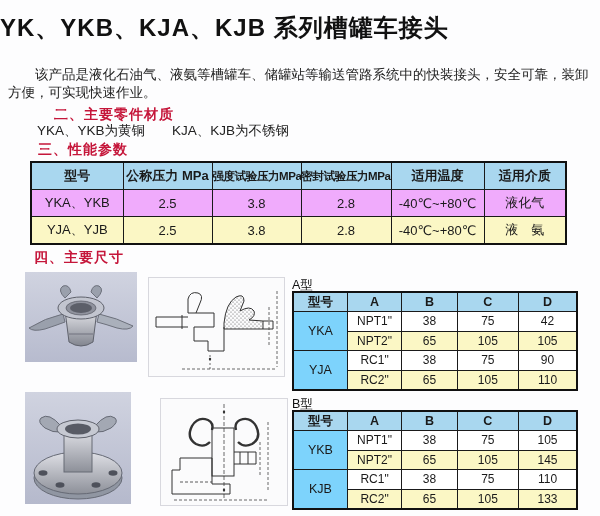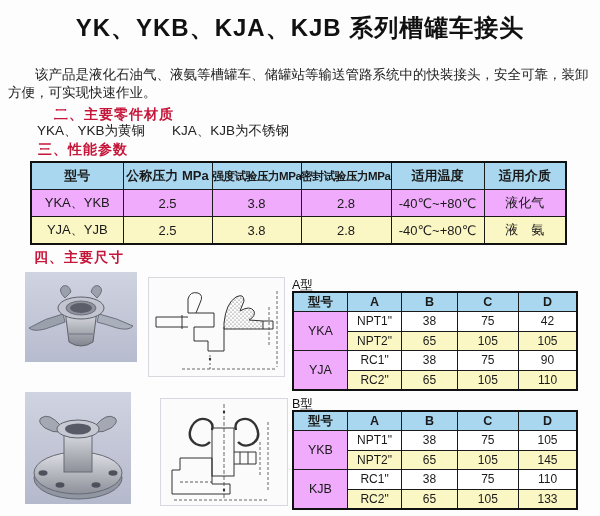--- a/index.html
+++ b/index.html
@@ -4,21 +4,21 @@
 <style>
   html,body{margin:0;padding:0;background:#ffffff;}
   .page{
     position:relative;width:600px;height:516px;overflow:hidden;
     background:#fdfdfe;
     font-family:"Liberation Sans","DejaVu Sans",sans-serif;
     color:#1a1a1a;
   }
   .abs{position:absolute;}
   .page-title{
-    left:0;top:12px;width:600px;text-align:center;
+    left:0;top:12px;width:600px;
     font-size:24px;font-weight:bold;letter-spacing:1px;color:#111;
   }
   .sec-heading{
     font-size:14px;font-weight:bold;color:#c5163a;letter-spacing:1px;
   }
   .body-text{
     font-size:13.5px;line-height:18px;color:#222;margin:0;
   }
   .indent{text-indent:2em;}
   
@@ -29,21 +29,21 @@
     overflow:hidden;white-space:nowrap;
   }
   .perf-table{width:535px;border:2px solid #111;}
   .perf-table th{background:#a9d7ef;font-weight:bold;font-size:13px;height:26px;}
   .perf-table th.cond{font-size:11.5px;letter-spacing:-0.4px;}
   .perf-table td{font-size:13px;height:26px;background:#f0abfc;}
   tr.yellow td{background:#fbf7c5;}
   .dim-table{width:286px;border:2px solid #111;}
   .dim-table th{background:#a9d7ef;font-weight:bold;font-size:12.5px;height:18px;}
   .dim-table td{font-size:12px;height:18.5px;background:#ffffff;}
-  .dim-table td.model{background:#f0abfc;font-size:12.5px;}
+  .dim-table td.model{background:#7dd3fc;font-size:12.5px;}
   .dim-label{font-size:12.5px;color:#111;}
   
   .figure{display:block;}
 </style>
 </head>
 <body>
 
 <div class="page">
 
   <div class="abs page-title">YK、YKB、KJA、KJB 系列槽罐车接头</div>

